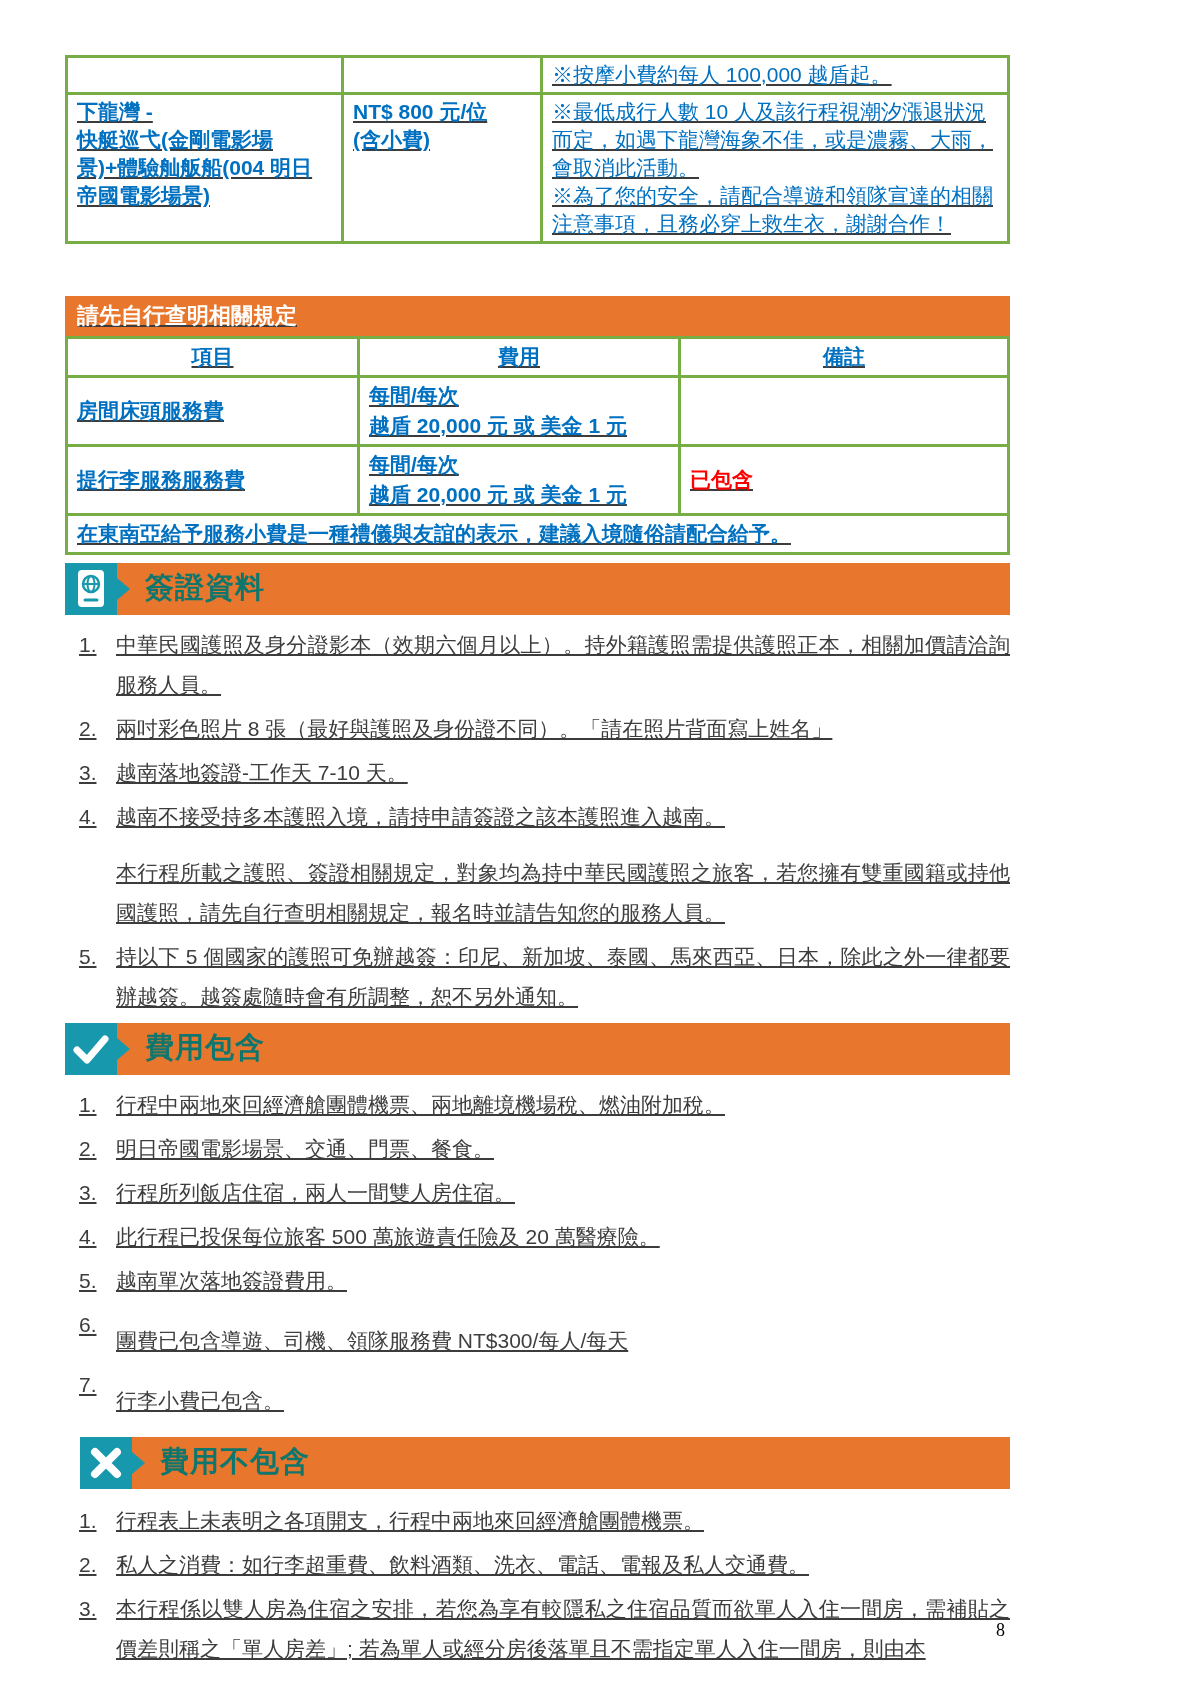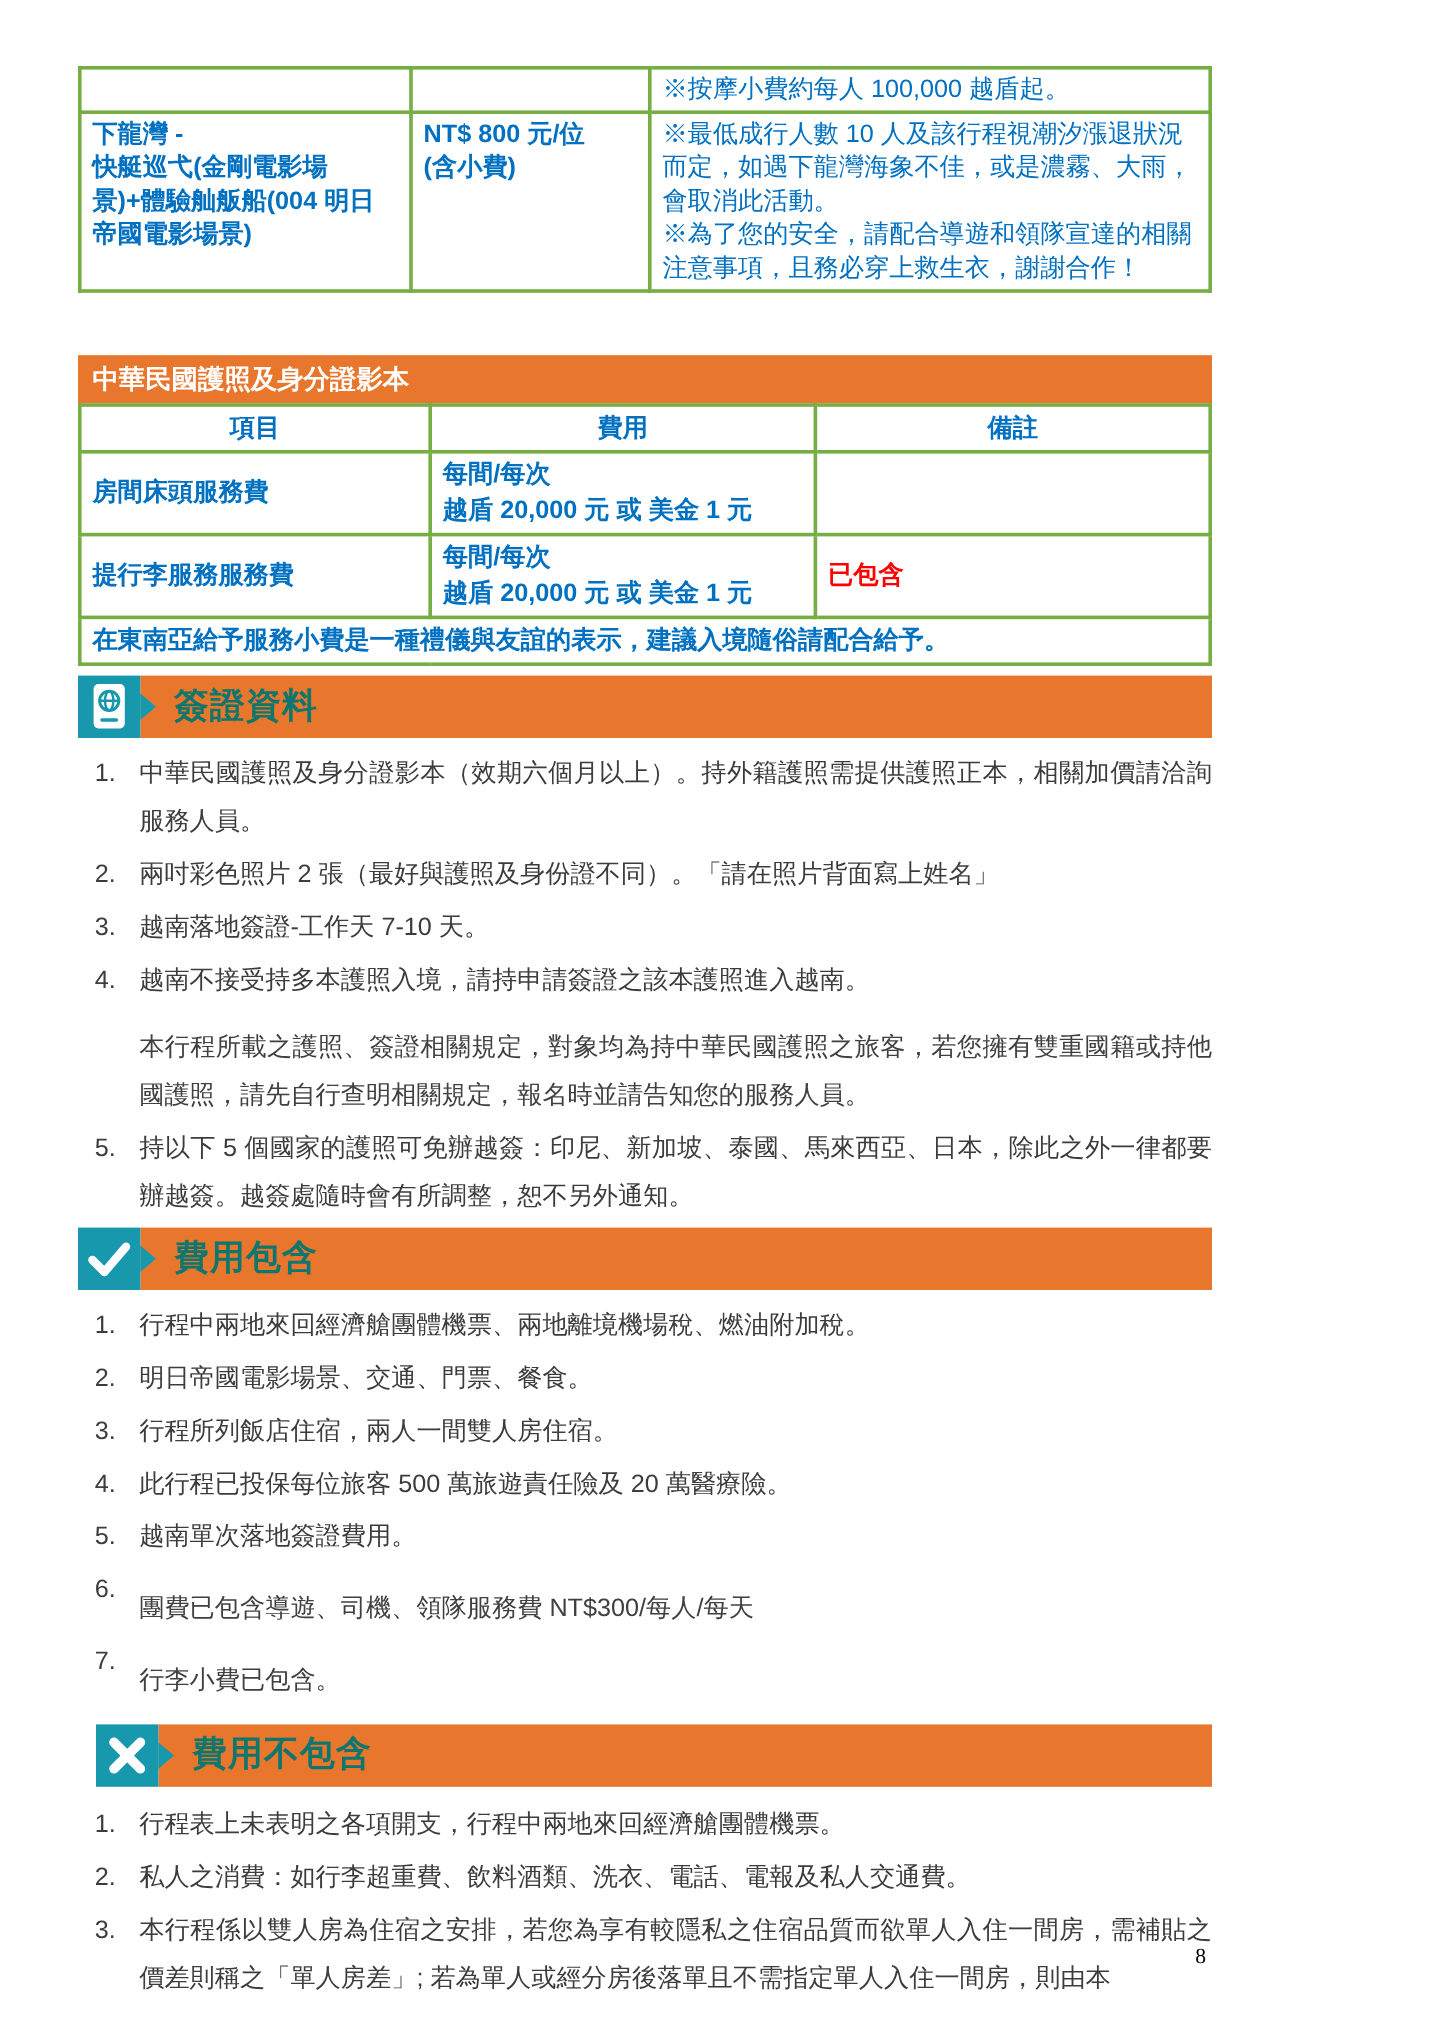--- a/index.html
+++ b/index.html
@@ -5,20 +5,21 @@
   html,body{margin:0;padding:0;background:#ffffff;}
   .page{
     position:relative;
     width:1073px;height:1684px;
     background:#ffffff;
     font-family:"Liberation Sans",sans-serif;
     color:#3C3C3C;
     overflow:hidden;
     box-sizing:border-box;
     padding:0 63px 0 65px;
+    text-decoration:underline;
   }
   
   .gtbl{border-collapse:collapse;width:100%;table-layout:fixed;}
   .gtbl td,.gtbl th{border:3px solid #76AD45;vertical-align:top;padding:3px 9px;box-sizing:border-box;}
   .blue{color:#0070C0;}
   .bold{font-weight:bold;}
   .red{color:#404040;margin-top:16px;}
   .preline{white-space:pre-line;}
 
   
@@ -100,21 +101,21 @@
       </td>
       <td>
         <div class="blue preline">※最低成行人數 10 人及該行程視潮汐漲退狀況而定，如遇下龍灣海象不佳，或是濃霧、大雨，會取消此活動。
 ※為了您的安全，請配合導遊和領隊宣達的相關注意事項，且務必穿上救生衣，謝謝合作！</div>
       </td>
     </tr>
   </tbody>
     </table>
 
   <div class="svc">
-    <div class="svc-title">中華民國護照及身分證影本</div>
+    <div class="svc-title">請先自行查明相關規定</div>
     <table class="gtbl t2">
       <tbody>
           <tr>
         <th class="c1">項目</th>
         <th class="c2">費用</th>
         <th>備註</th>
       </tr>
       <tr>
         <td class="c1" style="vertical-align:middle;">房間床頭服務費</td>
         <td class="c2 preline">每間/每次
@@ -148,21 +149,21 @@
     <div class="chev"></div>
     <div class="sec-title">簽證資料</div>
   </div>
   <div class="list">
     <div class="li">
       <span class="num">1.</span>
       <div class="txt">中華民國護照及身分證影本（效期六個月以上）。持外籍護照需提供護照正本，相關加價請洽詢服務人員。</div>
     </div>
     <div class="li">
       <span class="num">2.</span>
-      <div class="txt">兩吋彩色照片 2 張（最好與護照及身份證不同）。「請在照片背面寫上姓名」</div>
+      <div class="txt">兩吋彩色照片 8 張（最好與護照及身份證不同）。「請在照片背面寫上姓名」</div>
     </div>
     <div class="li">
       <span class="num">3.</span>
       <div class="txt">越南落地簽證-工作天 7-10 天。</div>
     </div>
     <div class="li">
       <span class="num">4.</span>
       <div class="txt">
         <div>越南不接受持多本護照入境，請持申請簽證之該本護照進入越南。</div>
         <div class="red">本行程所載之護照、簽證相關規定，對象均為持中華民國護照之旅客，若您擁有雙重國籍或持他國護照，請先自行查明相關規定，報名時並請告知您的服務人員。</div>

